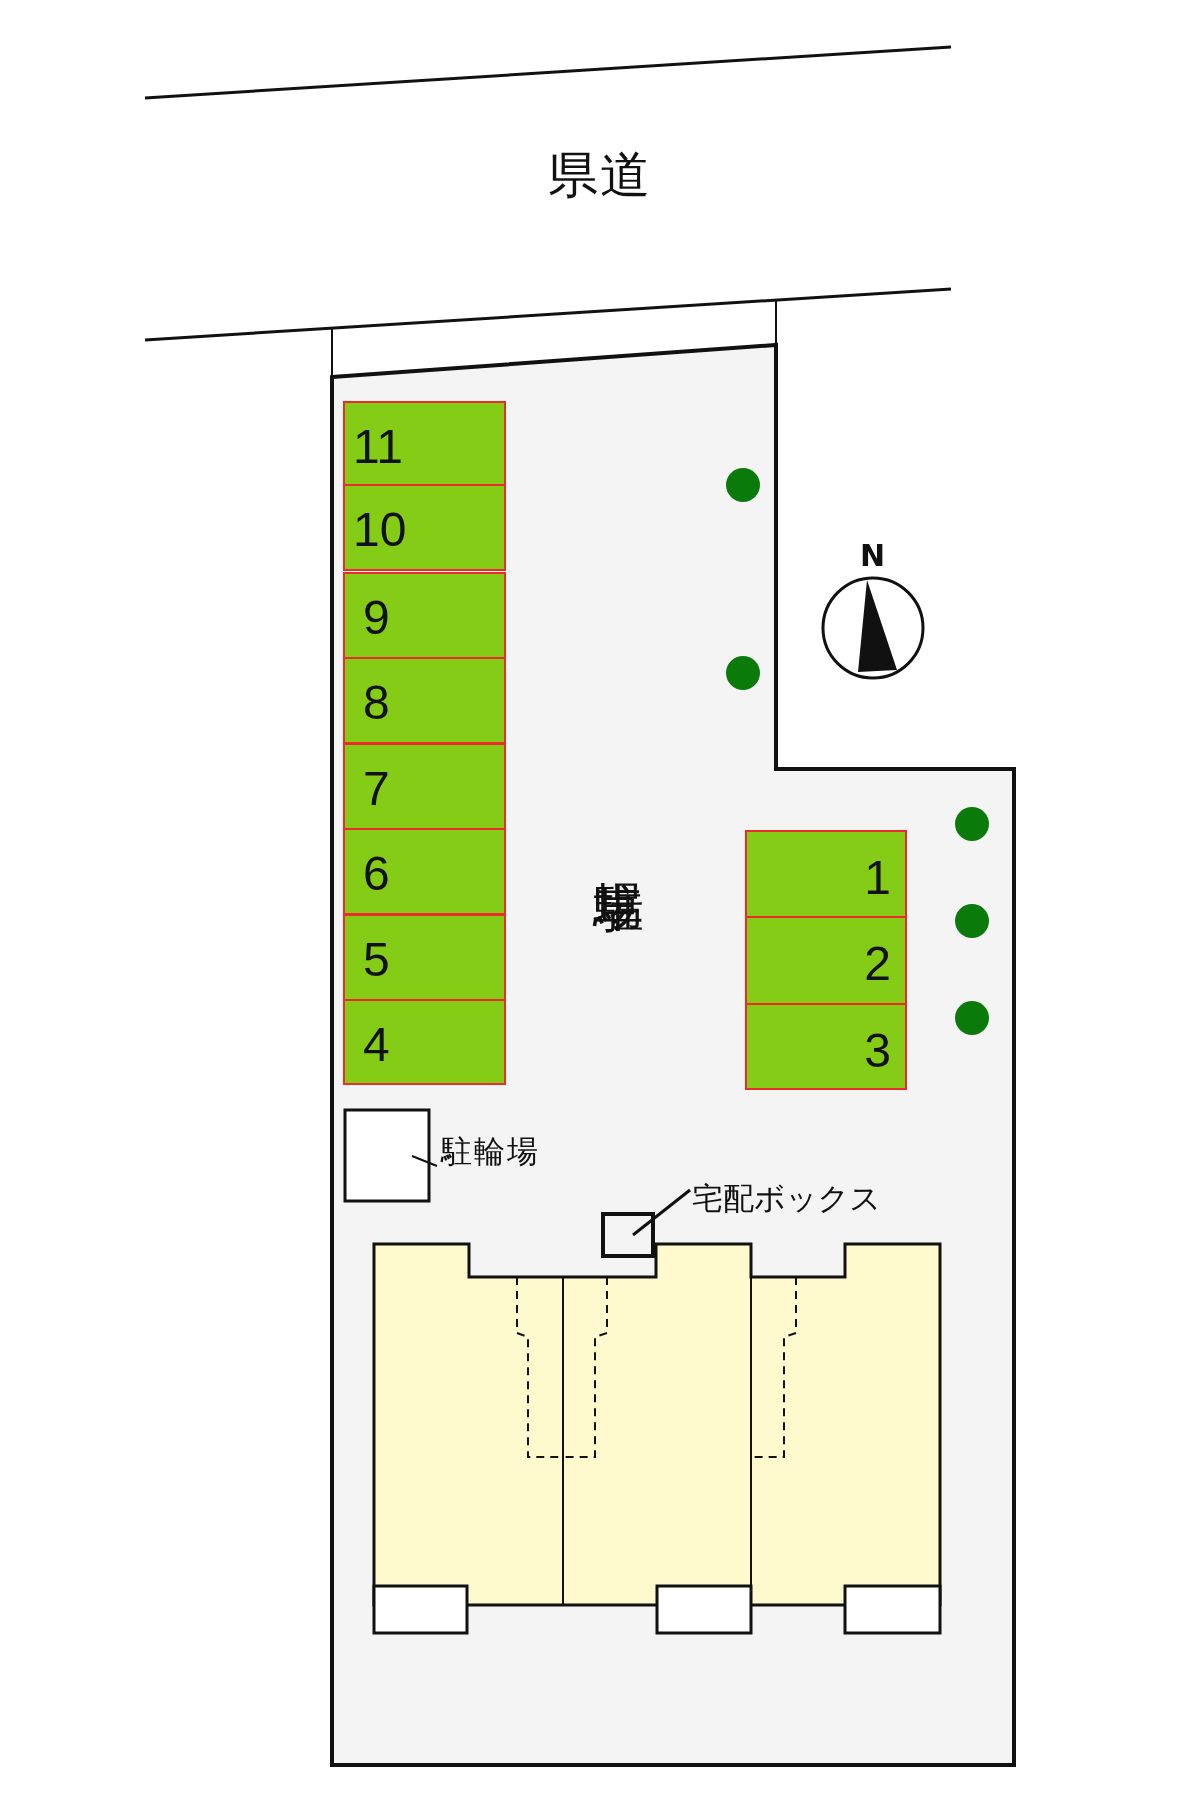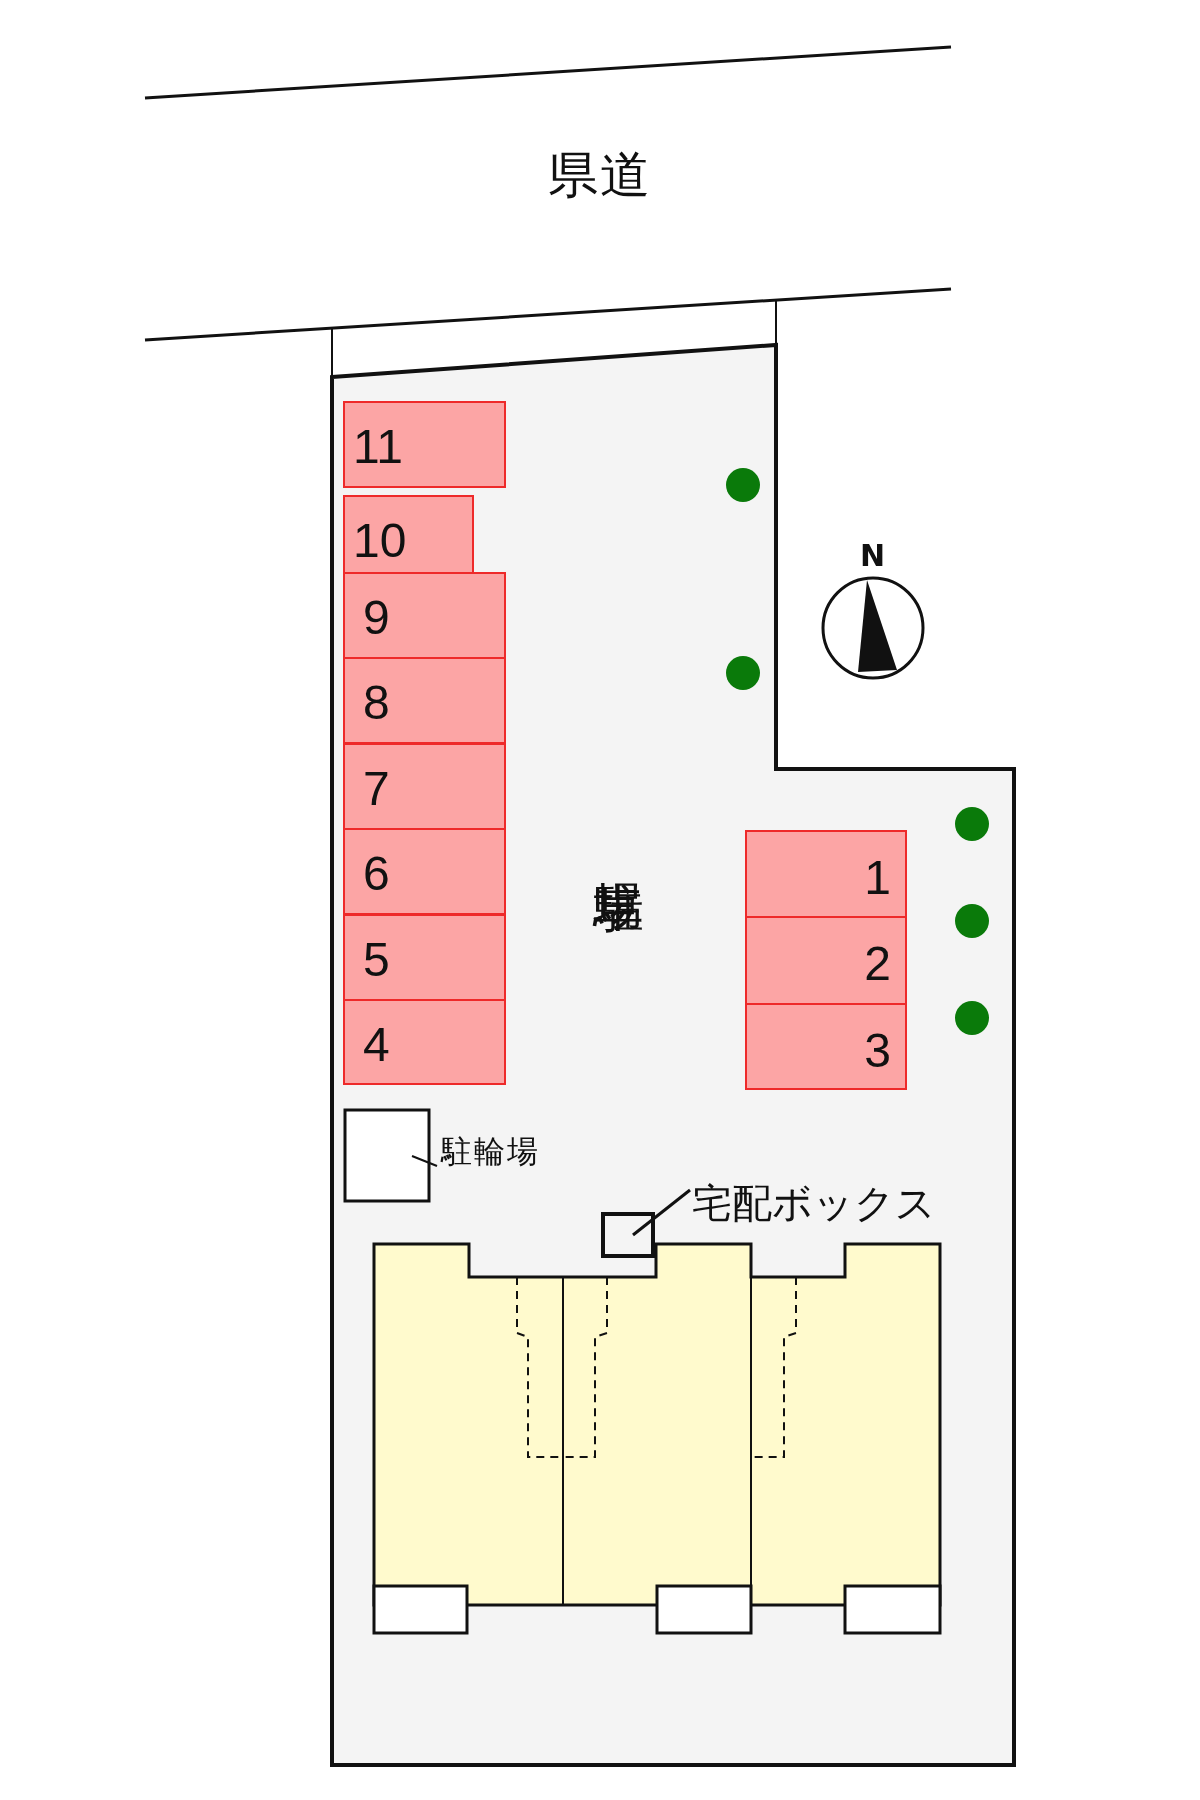--- a/index.html
+++ b/index.html
@@ -4,28 +4,28 @@
 <style>
   html, body { margin: 0; padding: 0; background: #ffffff; }
   body { width: 1200px; height: 1800px; position: relative; overflow: hidden;
          font-family: "DejaVu Sans", "Liberation Sans", sans-serif; }
   #site-map { position: absolute; left: 0; top: 0; width: 1200px; height: 1800px; }
   .lbl { position: absolute; color: #111; white-space: nowrap; line-height: 1; text-align: right; }
   .road-label { left: 548px; top: 150px; font-size: 50px; letter-spacing: 2px; }
   .lot-label { left: 592px; top: 842px; font-size: 50px; width: 56px; text-align: center;
                line-height: 58px; writing-mode: vertical-rl; }
   .bike-label { left: 441px; top: 1136px; font-size: 31px; letter-spacing: 2px; }
-  .delivery-label { left: 692px; top: 1183px; font-size: 40px; }
+  .delivery-label { left: 692px; top: 1183px; font-size: 31px; }
   .compass-n { left: 860px; top: 541px; font-size: 30px; font-weight: bold; }
   .slot-num { position: absolute; font-family: "Liberation Sans", sans-serif; font-size: 48px;
               color: #111; line-height: 1; }
   .slot-left .slot-num { left: 8px; }
   .slot-right .slot-num { right: 14px; }
   .slot { position: absolute; box-sizing: border-box; border: 2px solid #ee2a2a;
-          background: #fca5a5; }
+          background: #84cc16; }
 </style>
 </head>
 <body>
 
 <svg id="site-map" viewBox="0 0 1200 1800" xmlns="http://www.w3.org/2000/svg">
 
   <line x1="145" y1="98" x2="951" y2="47" stroke="#111" stroke-width="3"></line>
   <line x1="145" y1="340" x2="951" y2="289" stroke="#111" stroke-width="3"></line>
 
   <line x1="332" y1="328" x2="332" y2="377" stroke="#111" stroke-width="2"></line>
@@ -66,21 +66,21 @@
   </g>
 
   <rect x="603" y="1214" width="50" height="42" fill="#f4f4f4" stroke="#111" stroke-width="4"></rect>
   <line x1="633" y1="1235" x2="690" y2="1190" stroke="#111" stroke-width="3"></line>
 </svg>
 
 <div id="slots-left" class="slot-left" style="position:absolute;left:343px;top:401px;width:163px;height:684px;">
   <div class="slot" style="left:0;top:0;width:163px;height:87px;">
       <span class="slot-num" style="top:20px">11</span>
     </div>
-  <div class="slot" style="left:0;top:94px;width:131px;height:87px;">
+  <div class="slot" style="left:0;top:83px;width:163px;height:87px;">
       <span class="slot-num" style="top:20px">10</span>
     </div>
   <div class="slot" style="left:0;top:171px;width:163px;height:87px;">
       <span class="slot-num" style="top:20px;left:18px">9</span>
     </div>
   <div class="slot" style="left:0;top:256px;width:163px;height:87px;">
       <span class="slot-num" style="top:20px;left:18px">8</span>
     </div>
   <div class="slot" style="left:0;top:342px;width:163px;height:87px;">
       <span class="slot-num" style="top:20px;left:18px">7</span>

